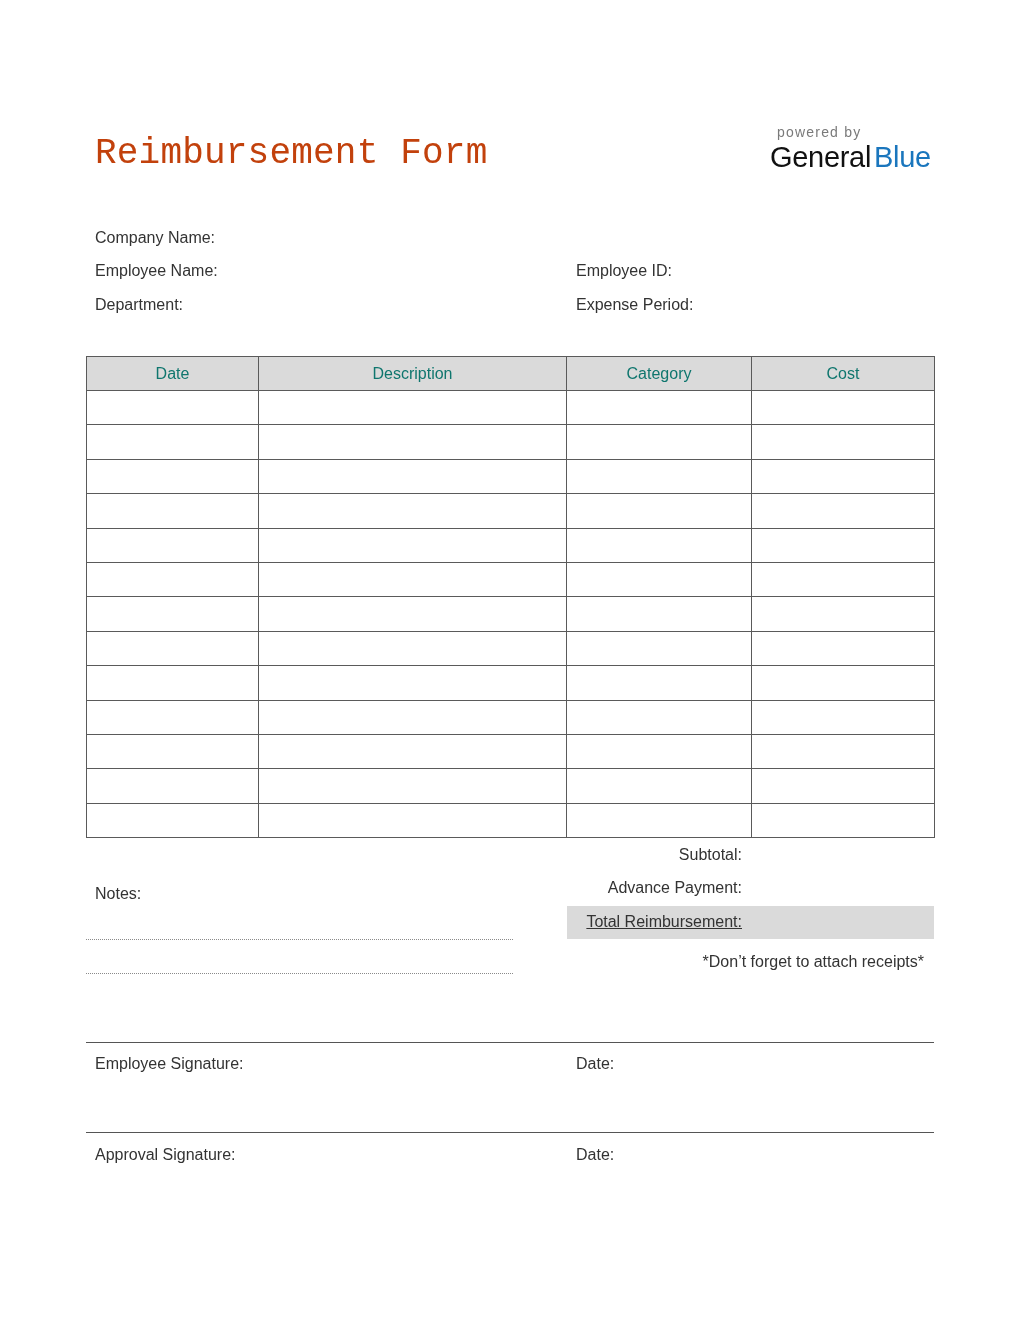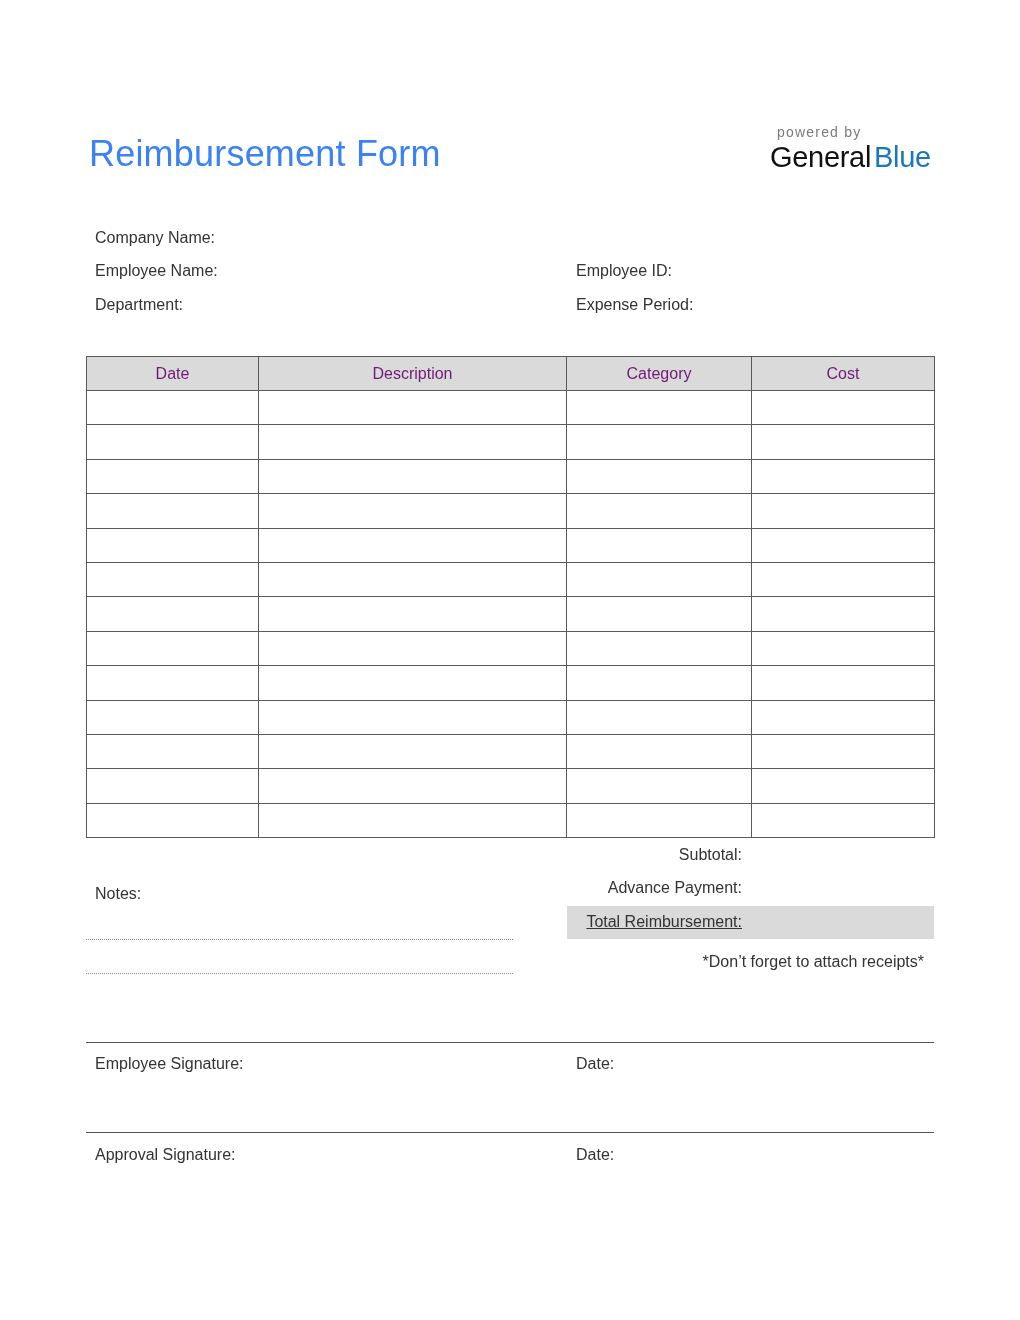--- a/index.html
+++ b/index.html
@@ -1,26 +1,26 @@
 <!DOCTYPE html>
 <html><head>
 <meta charset="utf-8">
 <style>
   html, body { margin: 0; padding: 0; background: #ffffff; }
   body { width: 1020px; height: 1320px; position: relative; overflow: hidden;
          font-family: "Liberation Sans", "DejaVu Sans", sans-serif; color: #333; }
   .abs { position: absolute; }
-  .title { left: 89px; top: 133px; font-size: 36px; color: #3b82f6; letter-spacing: 0.2px; }
+  .title { left: 95px; top: 133px; font-size: 36px; color: #c2410c; letter-spacing: 0.2px; font-family: Liberation Mono, monospace; }
   .powered { left: 777px; top: 124px; font-size: 14px; color: #7a7a7a; letter-spacing: 1.2px; }
   .brand { left: 770px; top: 141px; font-size: 29px; color: #111; letter-spacing: -0.3px; }
   .brand .blue { color: #1a76bd; margin-left: 3px; }
   .field { font-size: 16px; color: #333; text-align: right; }
   table.exp { position: absolute; left: 86px; top: 356px; width: 848px; border-collapse: collapse; table-layout: fixed; }
   table.exp th, table.exp td { border: 1px solid #5a5a5a; padding: 0; }
-  table.exp th { background: #dadada; height: 33px; font-weight: normal; font-size: 16px; color: #701a75; }
+  table.exp th { background: #dadada; height: 33px; font-weight: normal; font-size: 16px; color: #0f766e; }
   table.exp td { height: 33.4px; }
   .summ { font-size: 16px; color: #333; text-align: right; width: 240px; }
   .total-bar { left: 567px; top: 906px; width: 367px; height: 33px; background: #dadada; }
   .note-line { left: 86px; width: 427px; height: 0; border-top: 1px dotted #8a8a8a; }
   .sig-line { left: 86px; width: 848px; height: 0; border-top: 1px solid #555; }
   .receipts { right: 96px; top: 953px; font-size: 16px; color: #333; }
 </style>
 </head>
 <body>
 

